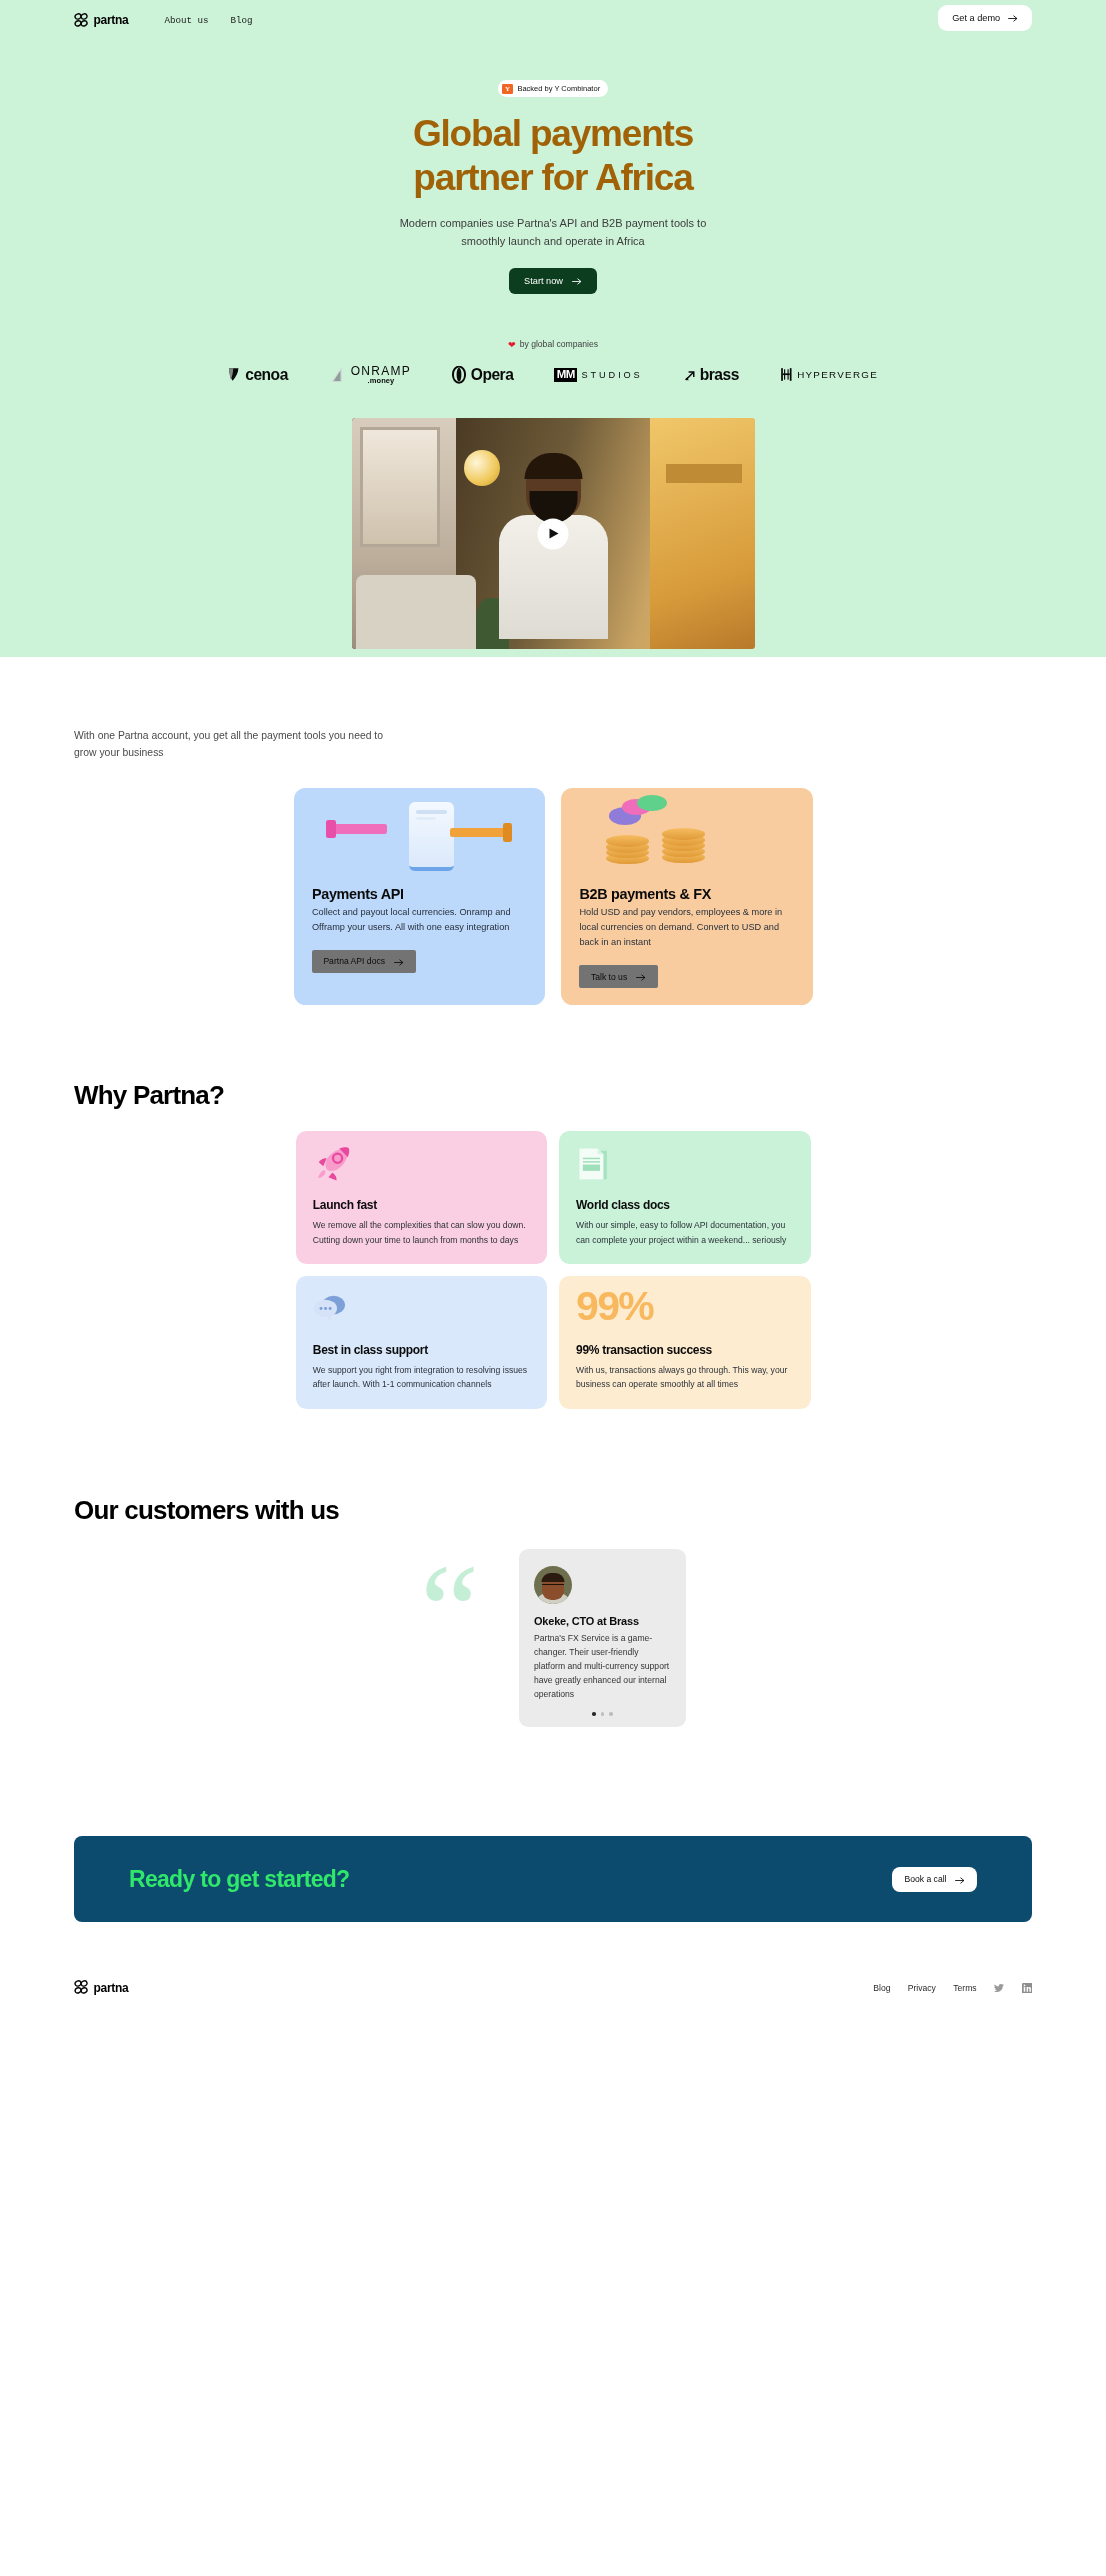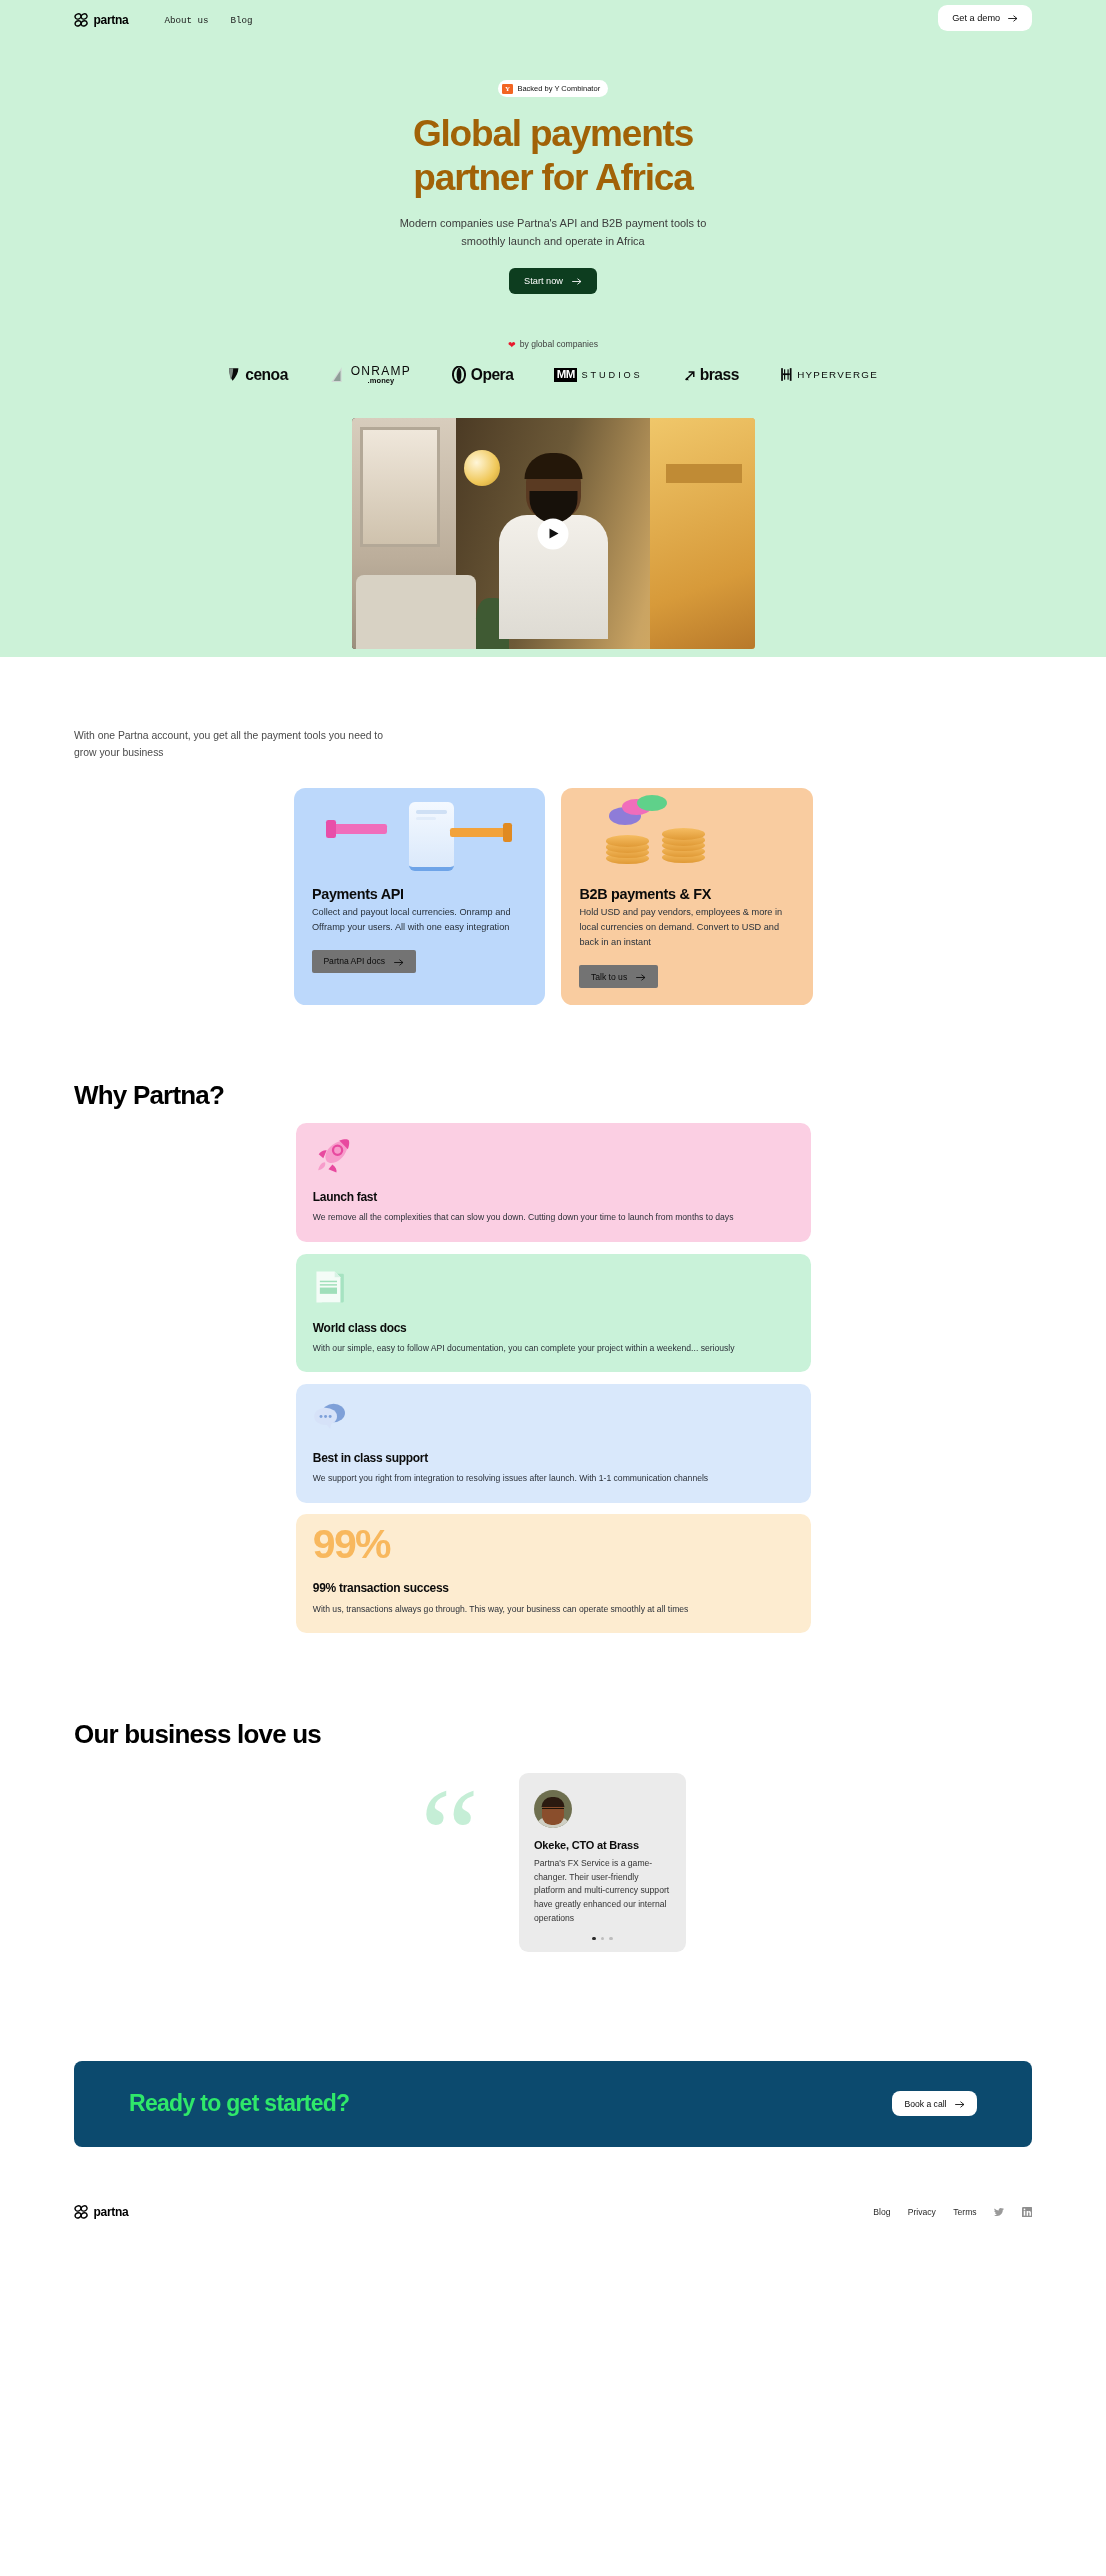--- a/index.html
+++ b/index.html
@@ -169,22 +169,22 @@
     background:#e08a22;border-radius:2.3px;}
   
   .coinstack { position:absolute; width:43px; height:26.5px; }
   .coinstack i { position:absolute; left:0; width:43px; height:11.5px; border-radius:50%;
     background: linear-gradient(180deg,#f6bd62,#e09a36); display:block; }
   .disc { position:absolute; width:32px; height:17.3px; border-radius:50%; }
 
   
   .why { padding-top: 75px; }
   .cards-why {
-    margin: 12px auto 0; width: 515px;
-    display: grid; grid-template-columns: 1fr; gap: 11.5px;
+    margin: 20px auto 0; width: 515px;
+    display: grid; grid-template-columns: 1fr 1fr; gap: 11.5px;
   }
   .wcard { border-radius: 10.4px; padding: 14px 17.3px 17.3px; }
   .wcard .icon { height: 38px; margin-bottom: 15px; position: relative; }
   .wcard h3 { font-size: 12px; font-weight: 700; letter-spacing:-0.3px; }
   .wcard p { margin-top: 6.3px; font-size: 8.6px; line-height: 1.66; color:#2b3038; }
   .w-pink { background:#fbcfe3; }
   .w-green { background:#c9f2d9; }
   .w-blue { background:#d9e8fb; }
   .w-cream { background:#fdecd0; }
   .ninety { font-size: 41px; font-weight: 800; color:#f8b85e; line-height:.82;
@@ -483,21 +483,21 @@
         <div class="icon">
           <span class="ninety">99%</span>
         </div>
         <h3>99% transaction success</h3>
         <p>With us, transactions always go through. This way, your business can operate smoothly at all times</p>
       </div>
     </div>
   </section>
 
   <section class="section love">
-    <h2 class="sec-title">Our business love us</h2>
+    <h2 class="sec-title">Our customers with us</h2>
 
     <div class="love-row">
       <div class="quote-mark">“</div>
 
       <div class="tcard">
         <div class="avatar">
           <div class="av-body"></div>
           <div class="av-head"></div>
           <div class="av-hair"></div>
           <div class="av-glass"></div>

